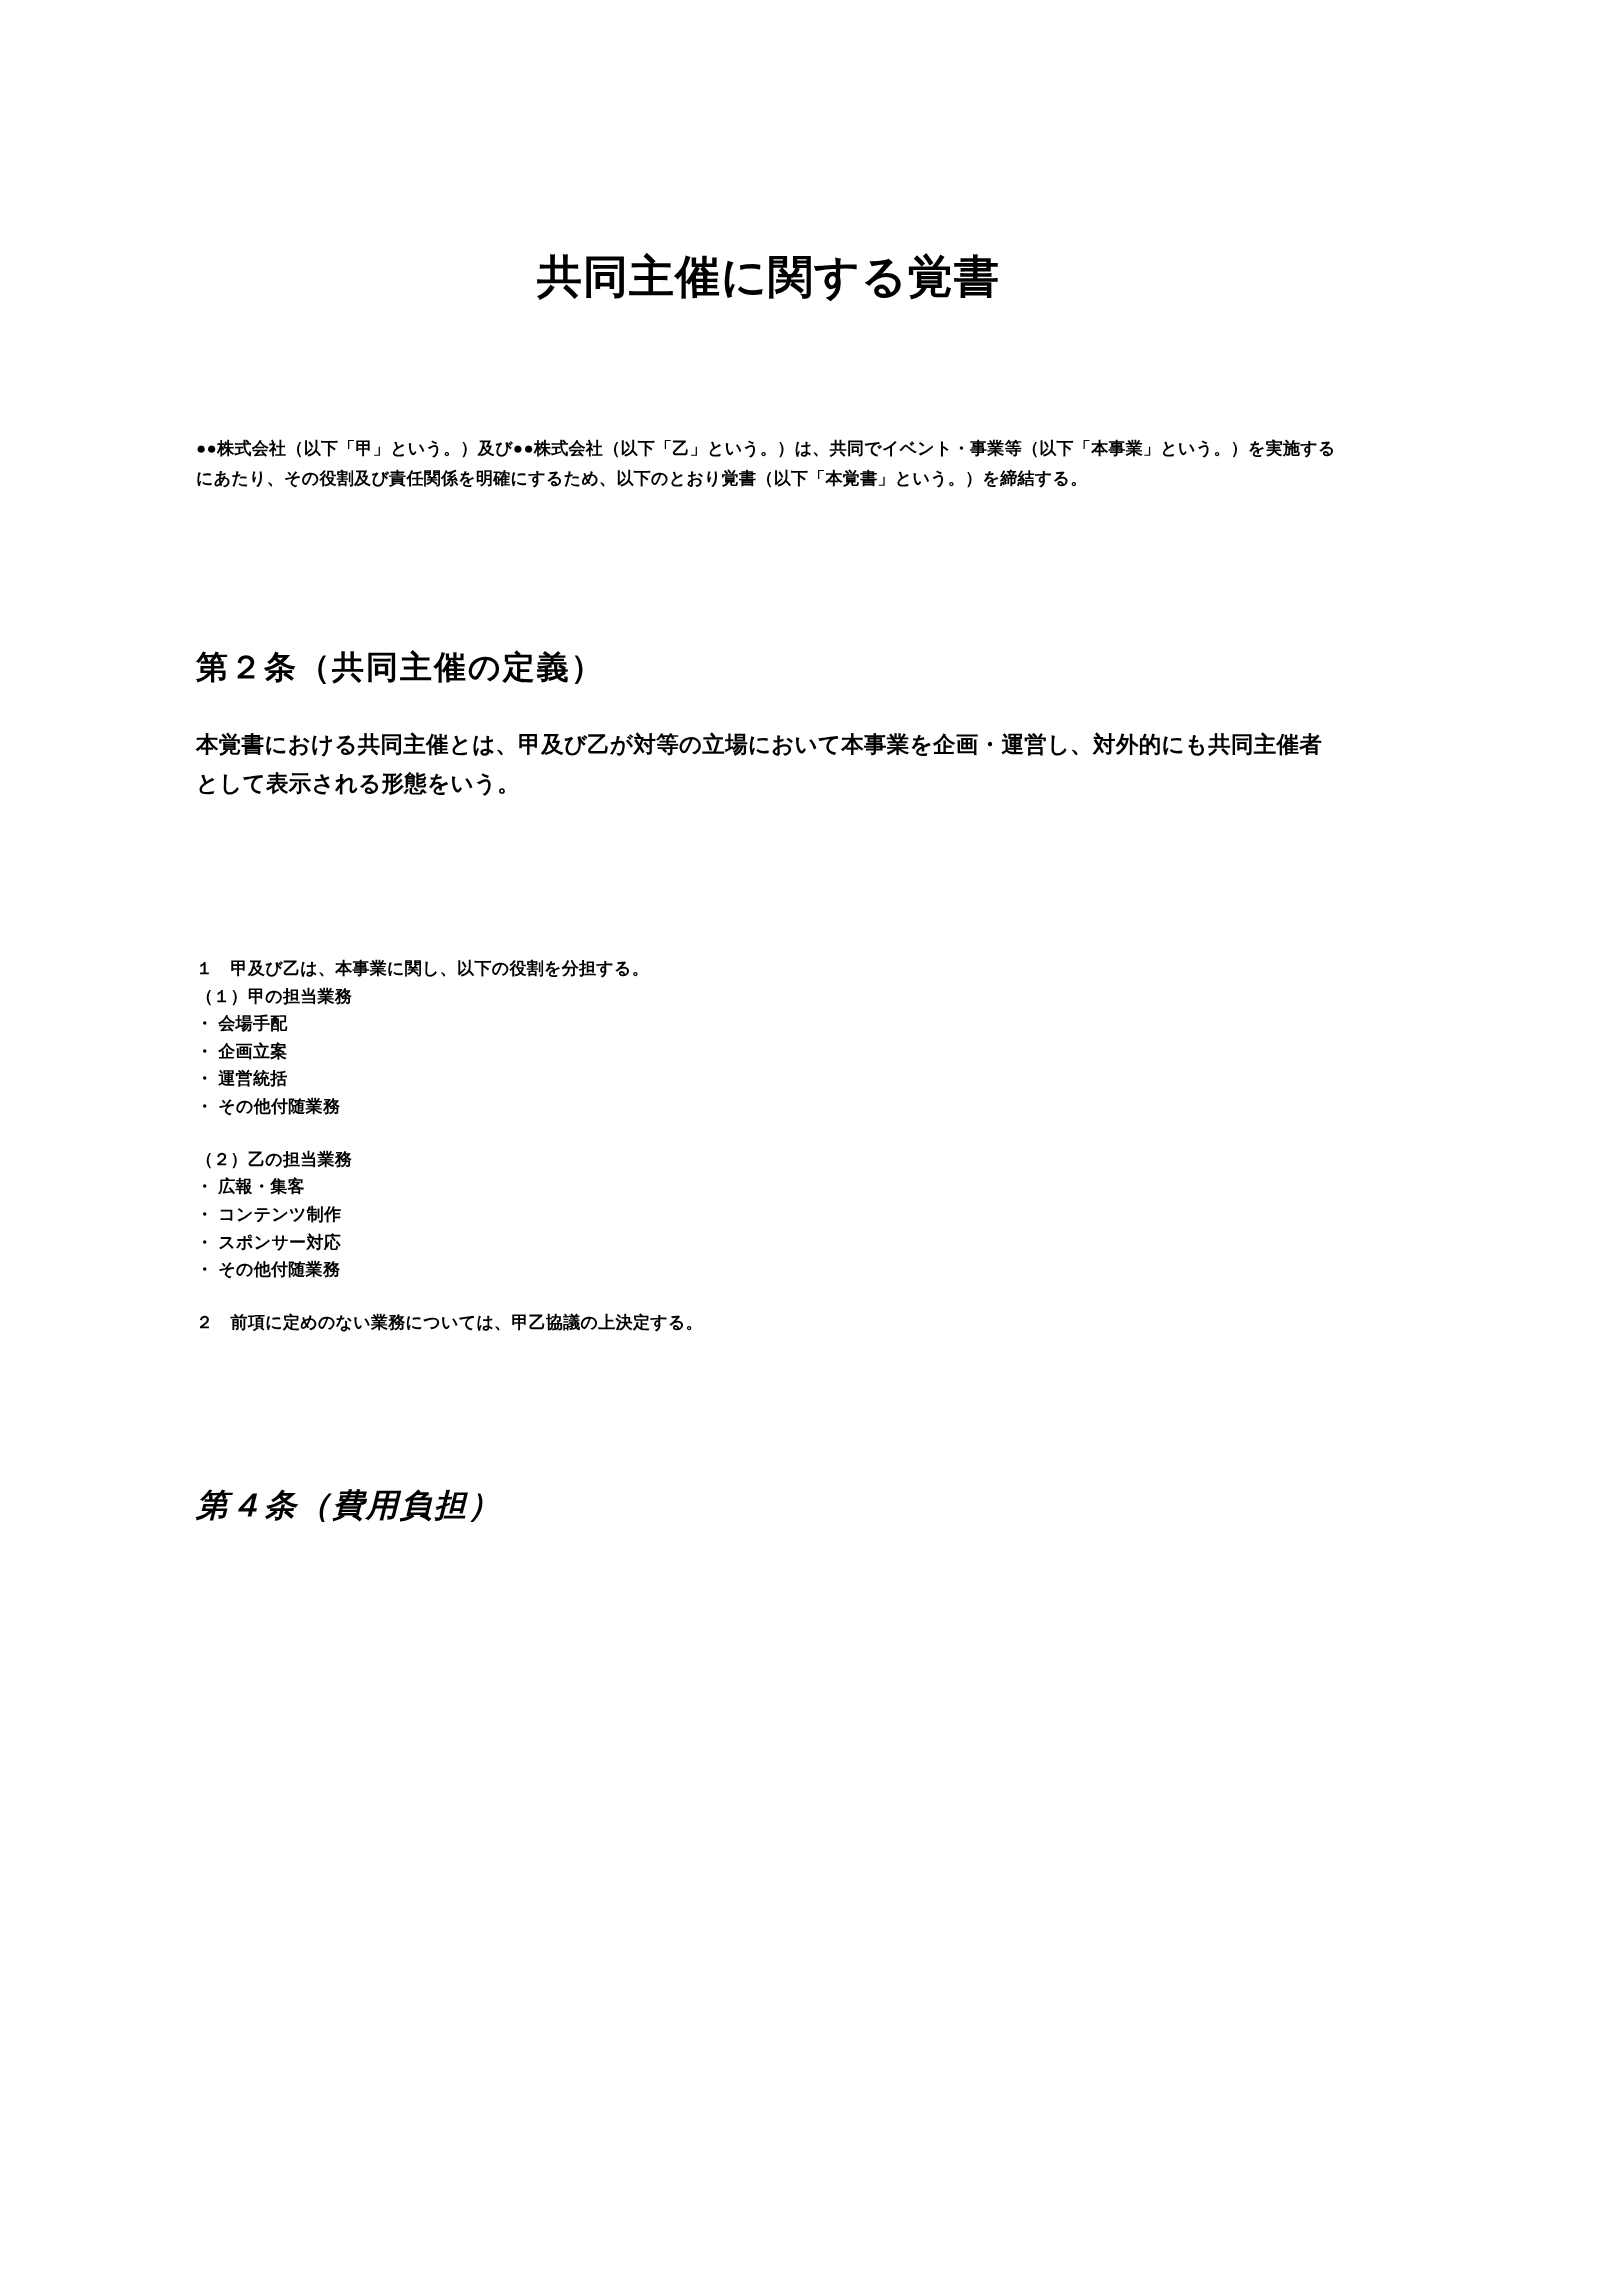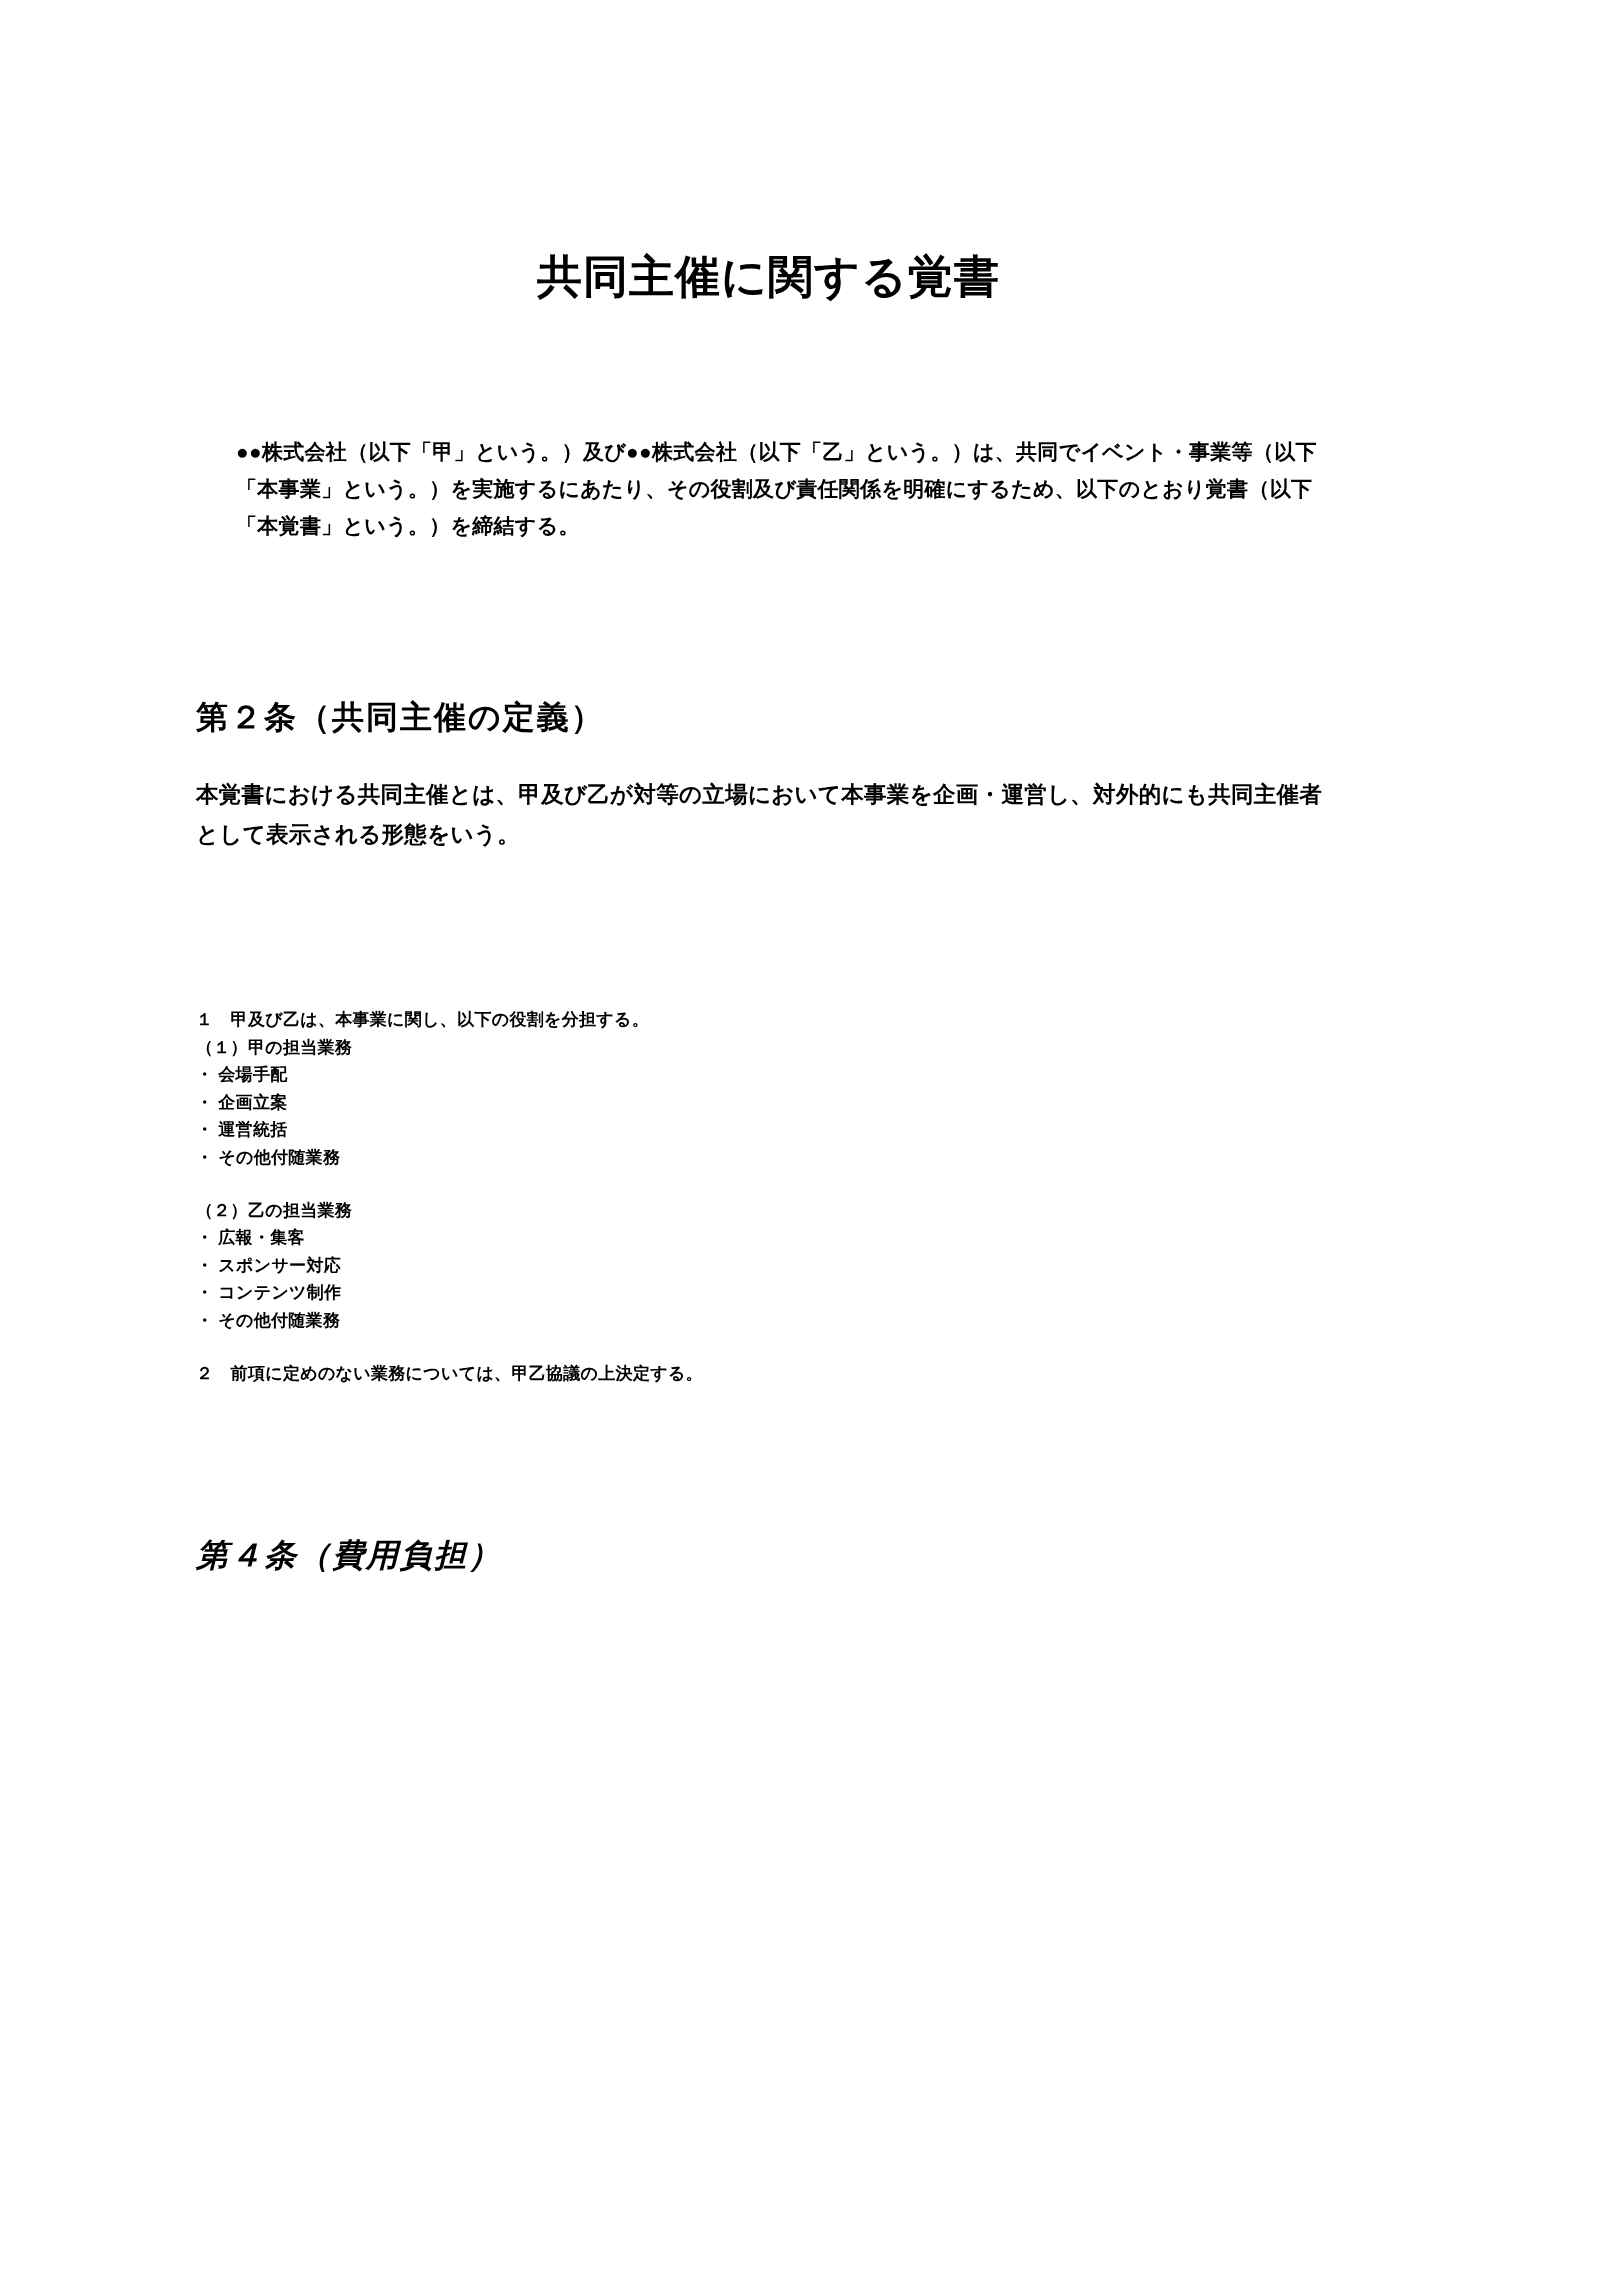--- a/index.html
+++ b/index.html
@@ -25,25 +25,24 @@
   .doc-title {
     text-align: center;
     font-size: 45px;
     font-weight: bold;
     letter-spacing: 1px;
     margin: 0;
     padding-top: 247px;
   }
   .intro {
     margin-top: 127px;
-    font-size: 21px;
+    font-size: 17px;
     line-height: 1.75;
     font-weight: bold;
     letter-spacing: 0.3px;
-    margin-left: 40px;
   }
   .article {
     margin-top: 0;
   }
   .article-heading {
     font-size: 32px;
     font-weight: bold;
     letter-spacing: 2px;
     margin: 0;
   }
@@ -94,22 +93,22 @@
     <div class="list-block">
       <div class="list-line">１　甲及び乙は、本事業に関し、以下の役割を分担する。</div>
       <div class="list-line">（１）甲の担当業務</div>
       <div class="list-line">・ 会場手配</div>
       <div class="list-line">・ 企画立案</div>
       <div class="list-line">・ 運営統括</div>
       <div class="list-line">・ その他付随業務</div>
       <div class="spacer-line"></div>
       <div class="list-line">（２）乙の担当業務</div>
       <div class="list-line">・ 広報・集客</div>
+      <div class="list-line">・ コンテンツ制作</div>
       <div class="list-line">・ スポンサー対応</div>
-      <div class="list-line">・ コンテンツ制作</div>
       <div class="list-line">・ その他付随業務</div>
       <div class="spacer-line"></div>
       <div class="list-line">２　前項に定めのない業務については、甲乙協議の上決定する。</div>
     </div>
   </section>
 
   <section class="article art4">
     <h2 class="article-heading">第４条（費用負担）</h2>
   </section>
 

